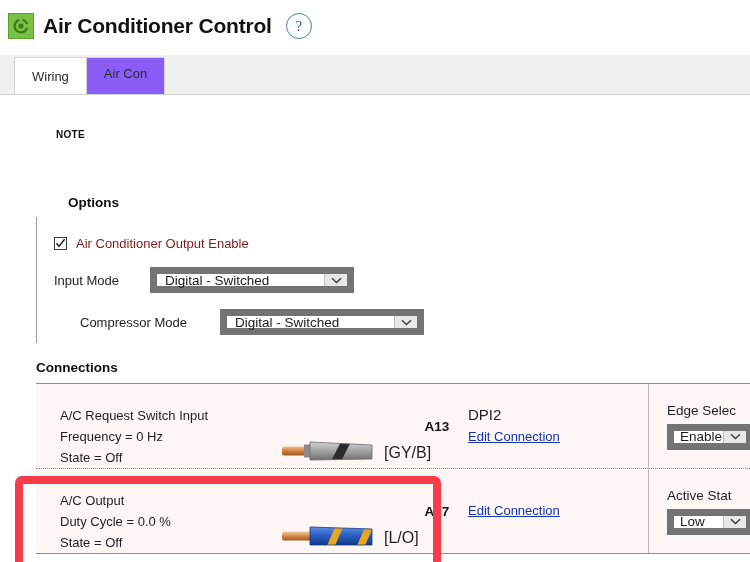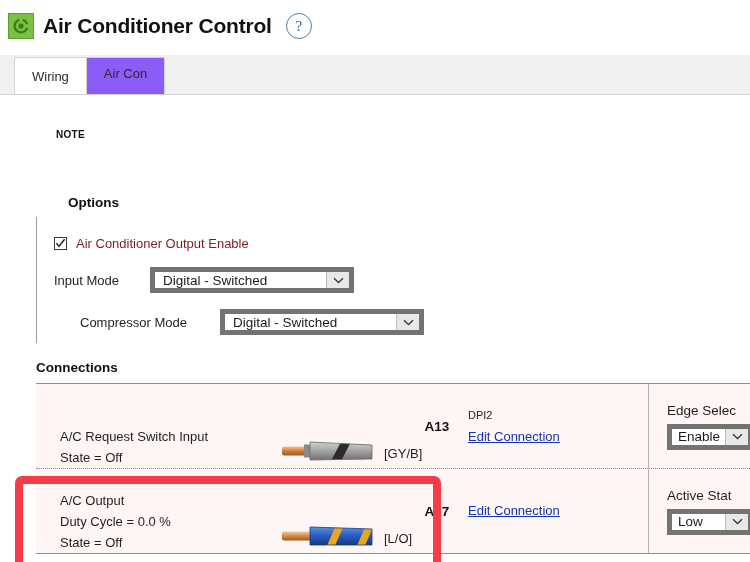--- a/index.html
+++ b/index.html
@@ -168,21 +168,21 @@
     white-space: nowrap;
   }
 
   .field-row { position: absolute; display: flex; align-items: center; }
   .field-label {
     font-size: 13px;
     color: #1f1f1f;
     white-space: nowrap;
   }
   .select {
-    border: 5px solid #737373;
+    border: 7px solid #737373;
     background: #ffffff;
     height: 26px;
     display: flex;
     align-items: center;
     box-sizing: border-box;
   }
   .select .sel-value {
     font-size: 13.5px;
     padding: 0 8px;
     color: #1a1a1a;
@@ -263,42 +263,42 @@
     color: #1f1f1f;
     white-space: nowrap;
   }
   .wire-wrap {
     display: flex;
     align-items: center;
     flex: 0 0 auto;
     margin-left: 4px;
   }
   .wire-code {
-    font-size: 13px;
+    font-size: 16px;
     margin-left: 8px;
     color: #1f1f1f;
     white-space: nowrap;
   }
   .cell-pin {
     width: 62px;
     font-size: 13.5px;
     font-weight: bold;
     color: #121212;
     flex: 0 0 auto;
     text-align: center;
   }
   .cell-conn {
     width: 180px;
     flex: 0 0 auto;
     display: flex;
     flex-direction: column;
     justify-content: center;
   }
   .conn-name {
-    font-size: 11px;
+    font-size: 15px;
     color: #1f1f1f;
     line-height: 22px;
   }
   .conn-link {
     font-size: 13px;
     color: #1433b5;
     text-decoration: underline;
     line-height: 22px;
     cursor: pointer;
     width: fit-content;
@@ -402,20 +402,21 @@
   </div>
 
   <div id="connections-heading">Connections</div>
 
   <div id="conn-table">
 
     <div class="conn-row">
       <div class="cell-desc">
         <div class="desc-lines">
           <span>A/C Request Switch Input</span>
+          <span>Frequency  =  0 Hz</span>
           <span>State = Off</span>
         </div>
         <div class="wire-wrap">
           <span>
             <svg width="96" height="26" viewBox="0 0 96 26">
               <defs>
                 <linearGradient id="gy" x1="0" y1="0" x2="0" y2="1">
                   <stop offset="0%" stop-color="#cfcfcf"></stop>
                   <stop offset="45%" stop-color="#a8a8a8"></stop>
                   <stop offset="100%" stop-color="#6f6f6f"></stop>

